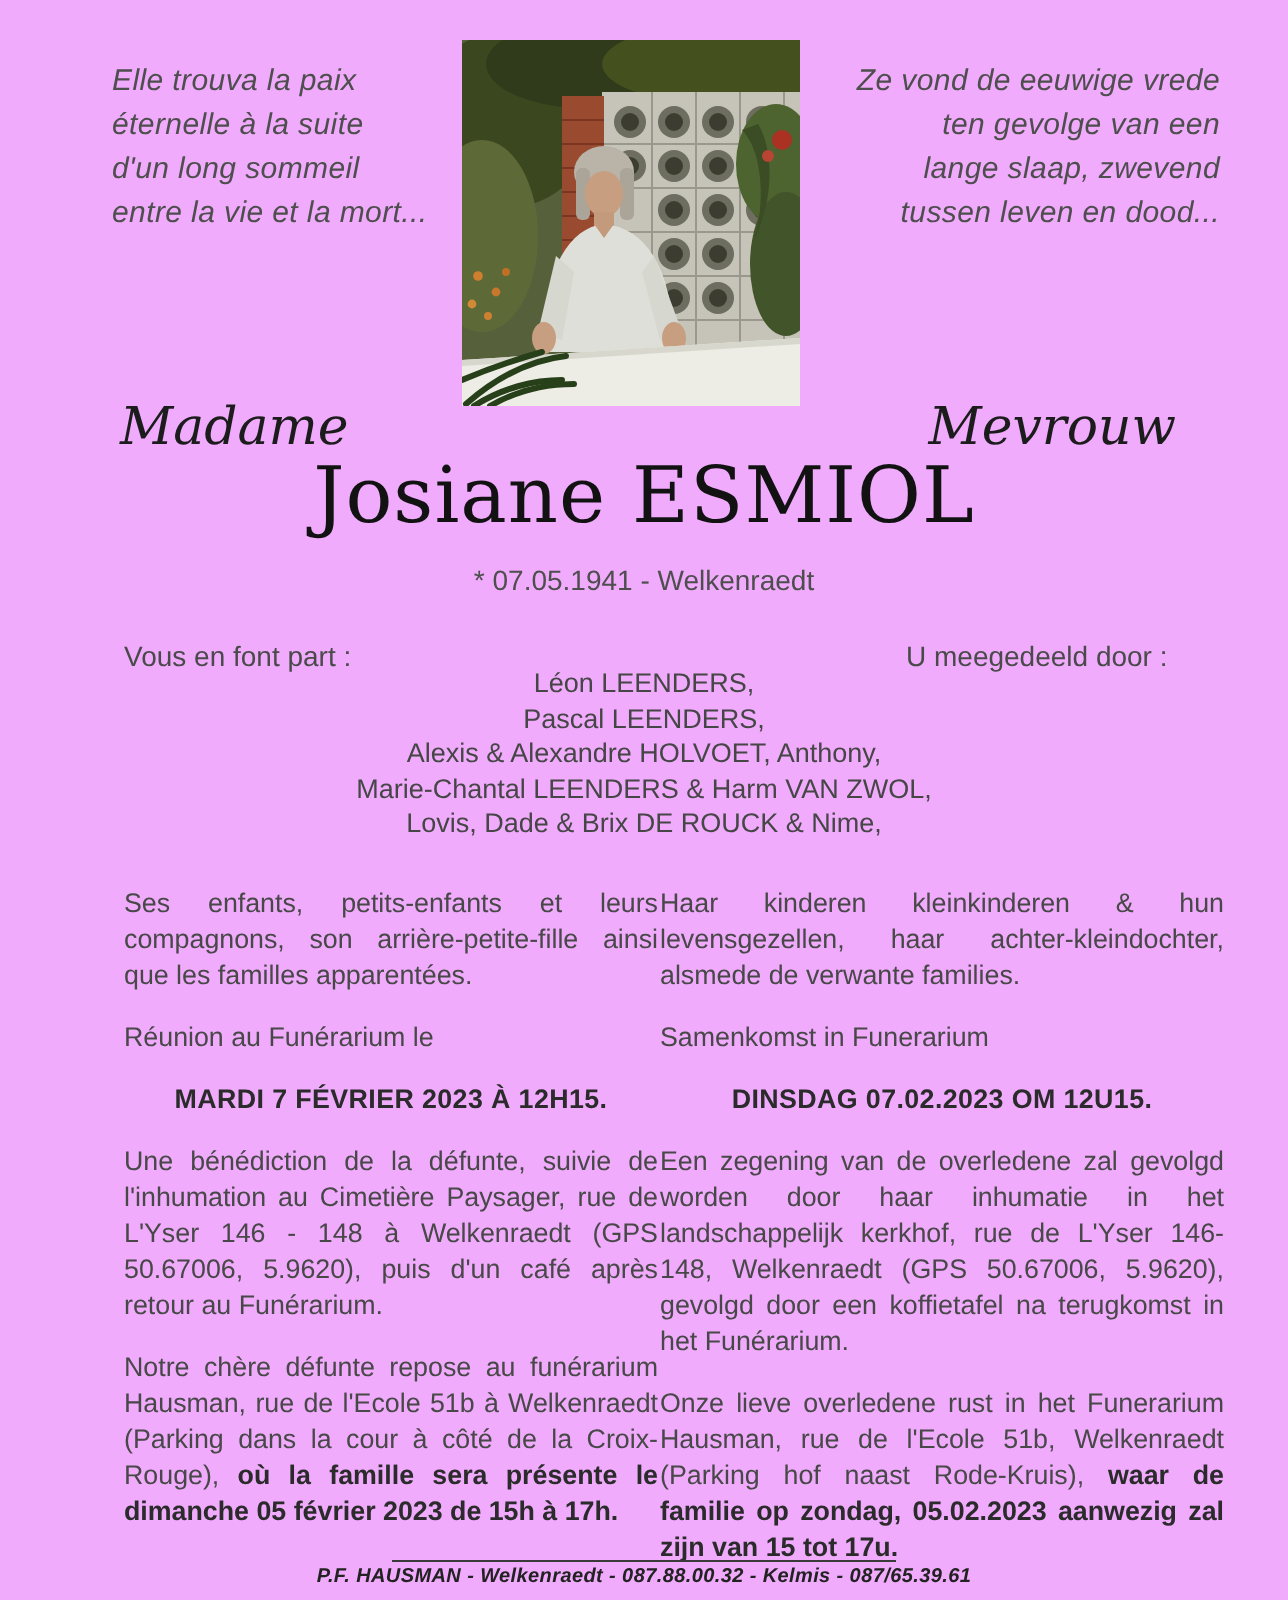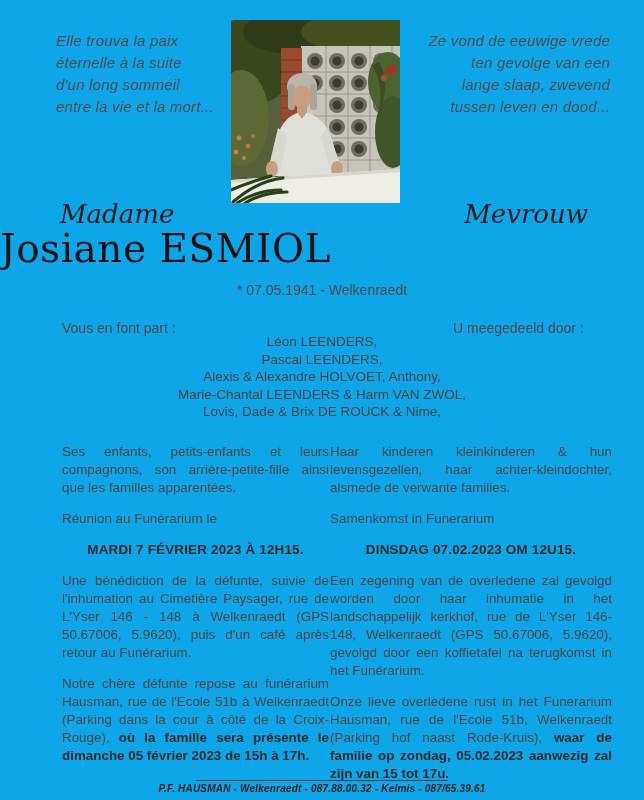--- a/index.html
+++ b/index.html
@@ -1,18 +1,18 @@
 <!DOCTYPE html>
 <html><head>
 <meta charset="utf-8">
 <style>
   html,body { margin:0; padding:0; background:#e8e8e8; }
   .page {
     position:relative; width:644px; height:800px; margin:0 auto;
-    background:#0ea5e9; overflow:hidden;
+    background:#f0abfc; overflow:hidden;
     font-family:"Liberation Sans", sans-serif; color:#4a4a4a;
   }
 
   
   .quote {
     position:absolute; top:30px; font-style:italic;
     font-size:15px; line-height:22px; color:#4e4e4e;
     white-space:pre-line; letter-spacing:.2px;
   }
   .quote-fr { left:56px; width:190px; text-align:left; }
@@ -20,21 +20,21 @@
 
   
   .photo { position:absolute; left:231px; top:20px; width:169px; height:183px; }
   .photo svg { display:block; width:100%; height:100%; }
 
   
   .title { position:absolute; top:199px; font:italic 26px "DejaVu Serif", serif; color:#1c1c1c; }
   .title-fr { left:60px; }
   .title-nl { right:56px; }
   .name {
-    position:absolute; top:226px; left:0; width:100%; 
+    position:absolute; top:226px; left:0; width:100%; text-align:center;
     font-family:"DejaVu Serif", serif; font-size:39px; color:#121212; letter-spacing:.5px;
   }
   .dates { position:absolute; top:281px; left:0; width:100%; text-align:center;
     font-size:14px; line-height:18px; color:#4e4e4e; }
 
   
   .part-label { position:absolute; top:320px; font-size:14px; color:#4a4a4a; }
   .part-fr { left:62px; }
   .part-nl { left:453px; }
 

